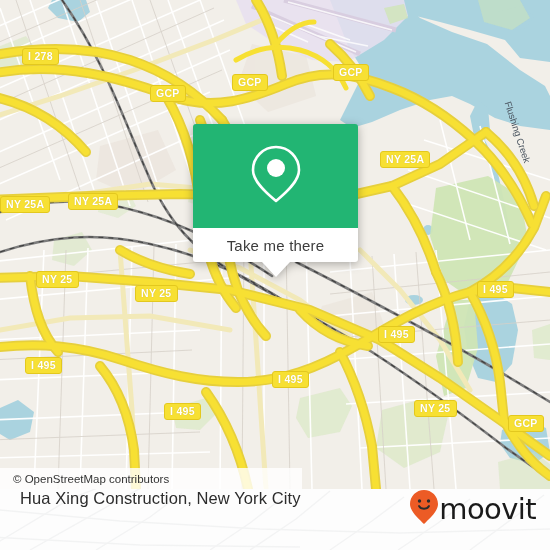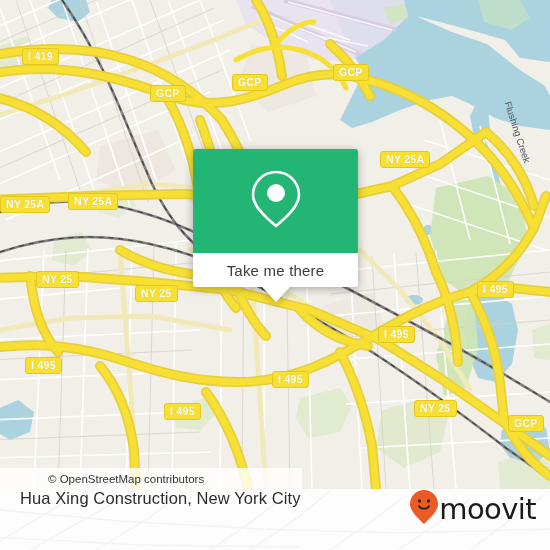--- a/index.html
+++ b/index.html
@@ -41,32 +41,30 @@
     font-family:"Liberation Sans", sans-serif;
   }
 
   
   #attrib-bar{
     position:absolute; left:0; bottom:0; width:302px; height:21px;
     background:rgba(255,255,255,.80);
     display:flex; align-items:center;
   }
   #attrib-text{
-    font-size:11.5px; color:#333; padding-left:24px;
-    font-family:"Liberation Sans", sans-serif;
-    margin-left:24px;
+    font-size:11.5px; color:#333; padding-left:13px;
+    font-family:"Liberation Sans", sans-serif;
   }
 
   
   #popup-card{
     position:absolute; left:193px; top:124px;
     width:165px;
     filter:drop-shadow(0 2px 5px rgba(0,0,0,.30));
     z-index:20;
-    margin-top:25px;
   }
   #popup-green{
     height:104px; background:#22b573;
     border-radius:3px 3px 0 0;
     display:flex; align-items:center; justify-content:center;
   }
   #popup-white{
     height:34px; background:#ffffff;
     border-radius:0 0 3px 3px;
     display:flex; align-items:center; justify-content:center;
@@ -340,21 +338,21 @@
 
       <g stroke="#f7e033" stroke-width="5" fill="none" stroke-linecap="round">
         <path d="M236,60 C256,48 278,44 300,50 C322,56 338,70 346,88"></path>
         <path d="M276,44 C288,30 300,22 314,22"></path>
       </g>
 
     </g>
   </svg>
 
   <div id="shields">
-      <div class="shield" style="left: 22px; top: 48px;">I 419</div>
+      <div class="shield" style="left: 22px; top: 48px;">I 278</div>
       <div class="shield" style="left: 150px; top: 85px;">GCP</div>
       <div class="shield" style="left: 232px; top: 74px;">GCP</div>
       <div class="shield" style="left: 333px; top: 64px;">GCP</div>
       <div class="shield" style="left: 0px; top: 196px;">NY 25A</div>
       <div class="shield" style="left: 68px; top: 193px;">NY 25A</div>
       <div class="shield" style="left: 380px; top: 151px;">NY 25A</div>
       <div class="shield" style="left: 36px; top: 271px;">NY 25</div>
       <div class="shield" style="left: 135px; top: 285px;">NY 25</div>
       <div class="shield" style="left: 25px; top: 357px;">I 495</div>
       <div class="shield" style="left: 164px; top: 403px;">I 495</div>

